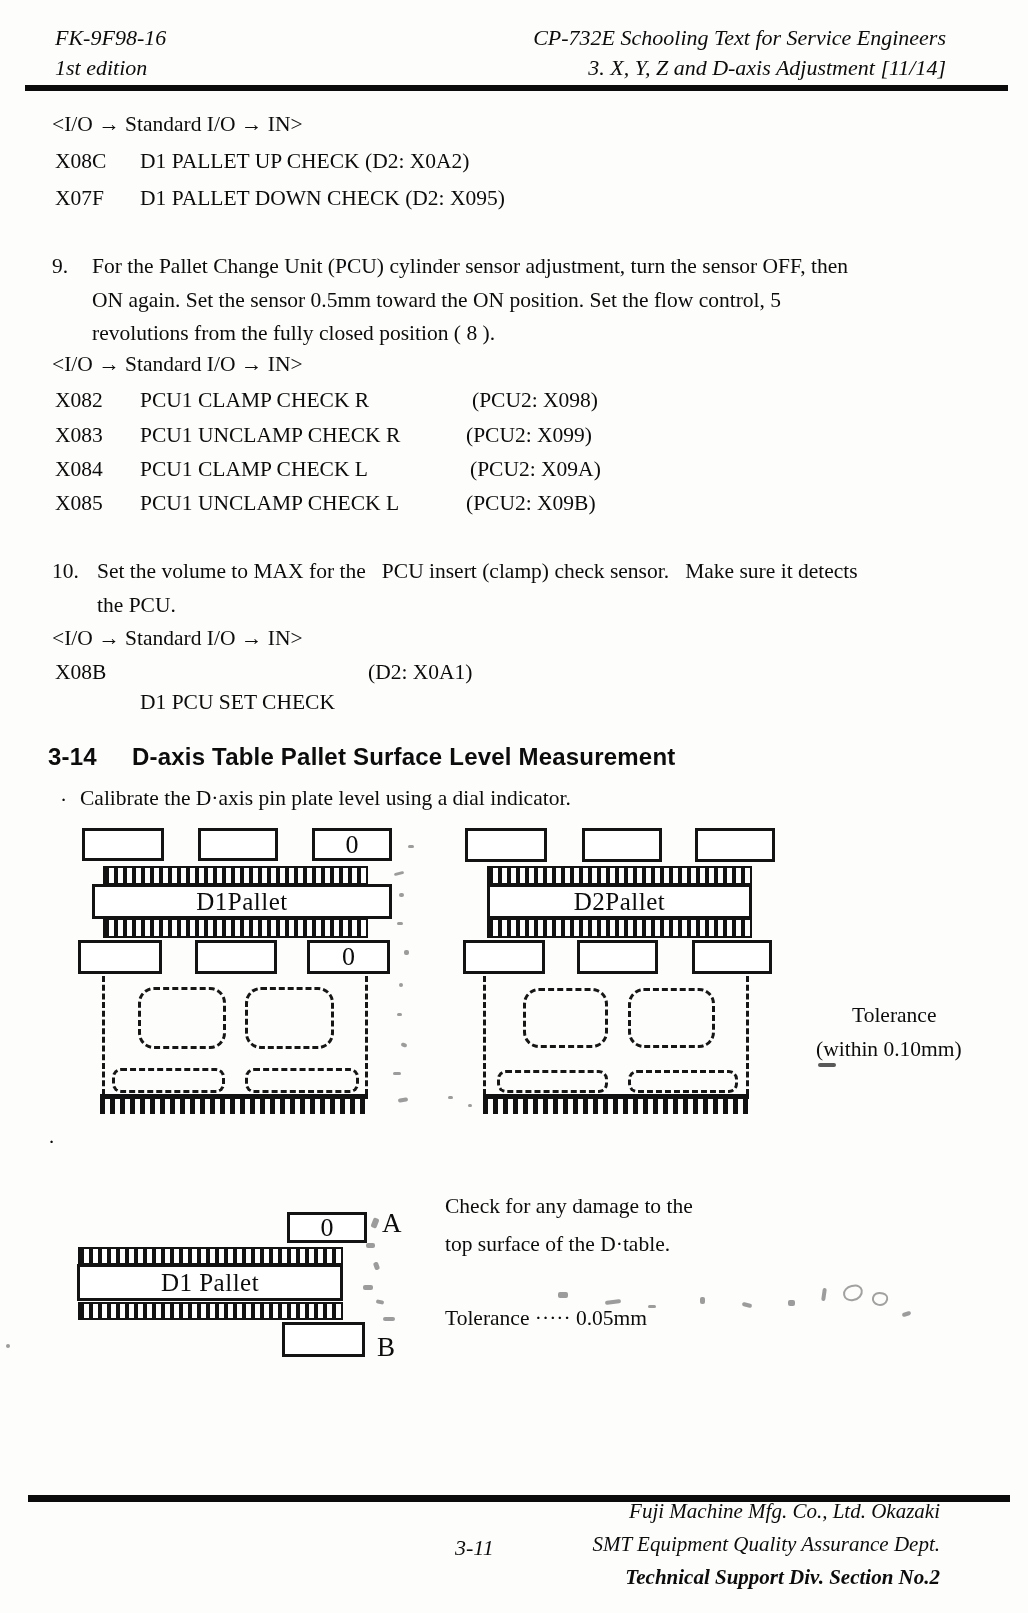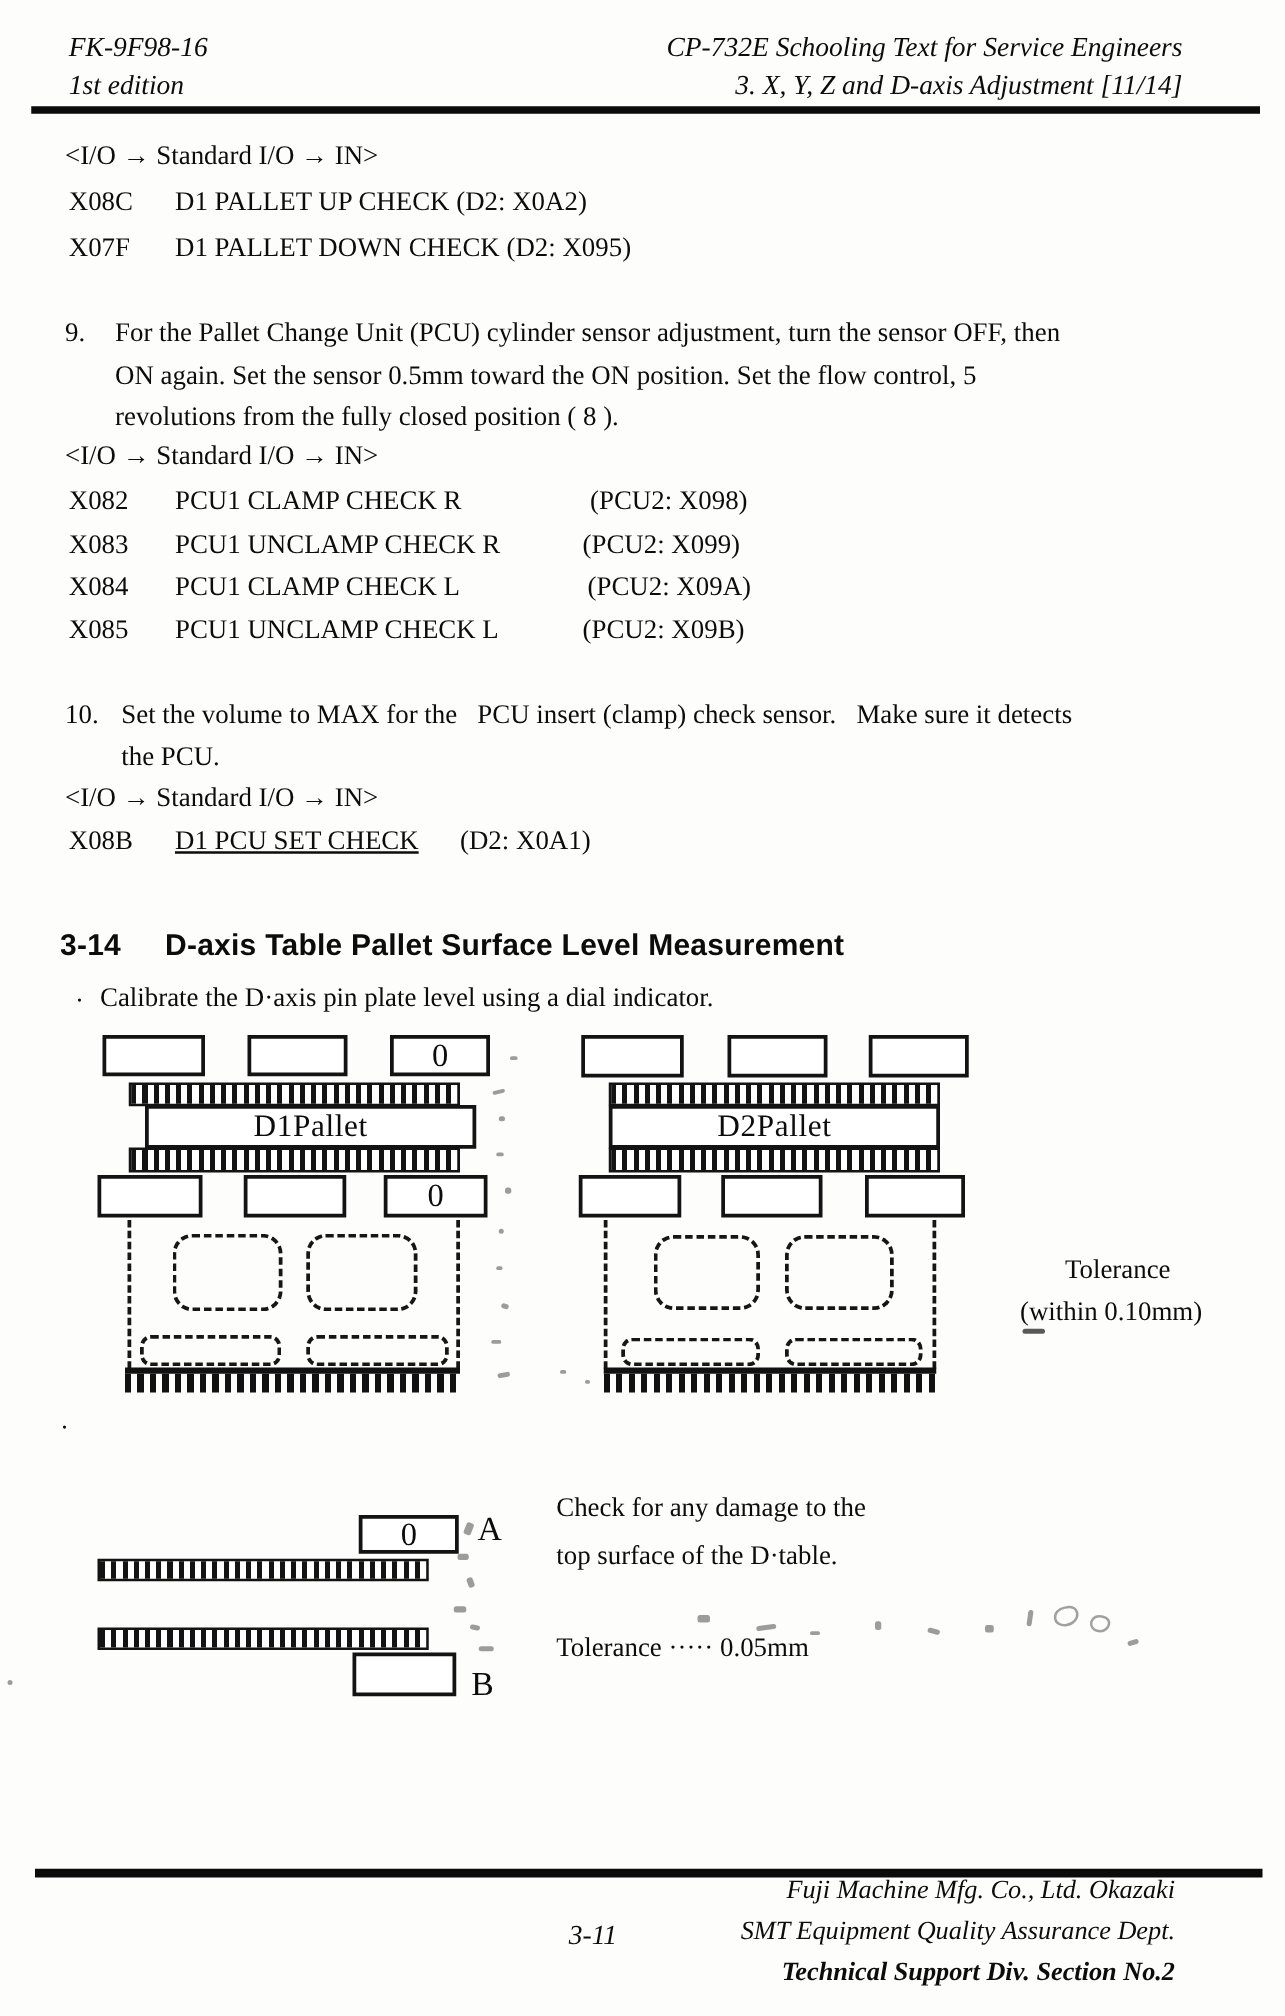--- a/index.html
+++ b/index.html
@@ -65,36 +65,36 @@
   <div class="t" style="left:55px;  top:492px;">X085</div>
   <div class="t" style="left:140px; top:492px;">PCU1 UNCLAMP CHECK L</div>
   <div class="t" style="left:466px; top:492px;">(PCU2: X09B)</div>
 
   <div class="t" style="left:52px; top:560px;">10.</div>
   <div class="t" style="left:97px; top:560px;">Set the volume to MAX for the   PCU insert (clamp) check sensor.   Make sure it detects</div>
   <div class="t" style="left:97px; top:594px;">the PCU.</div>
 
   <div class="t" style="left:52px; top:627px;">&lt;I/O → Standard I/O → IN&gt;</div>
   <div class="t" style="left:55px;  top:661px;">X08B</div>
-  <div class="t" style="left:140px; top:661px;text-decoration:underline;">D1 PCU SET CHECK</div>
+  <div class="t" style="left:140px; top:691px;">D1 PCU SET CHECK</div>
   <div class="t" style="left:368px; top:661px;">(D2: X0A1)</div>
 
   <div class="t sans" style="left:48px;  top:744px;">3-14</div>
   <div class="t sans" style="left:132px; top:744px;">D-axis Table Pallet Surface Level Measurement</div>
 
   <div class="t" style="left:60px; top:789px;">·</div>
   <div class="t" style="left:80px; top:787px;">Calibrate the D·axis pin plate level using a dial indicator.</div>
 
   <div class="box" style="left:82px;  top:828px; width:82px; height:33px;"></div>
   <div class="box" style="left:198px; top:828px; width:80px; height:33px;"></div>
   <div class="box" style="left:312px; top:828px; width:80px; height:33px;">
     <span class="zero">0</span>
   </div>
   <div class="hatch" style="left:103px; top:866px; width:265px; height:19px;"></div>
-  <div class="box" style="left:116px; top:884px; width:265px; height:35px;">
+  <div class="box" style="left:92px; top:884px; width:300px; height:35px;">
     <span class="plabel">D1Pallet</span>
   </div>
   <div class="hatch" style="left:103px; top:918px; width:265px; height:20px;"></div>
   <div class="box" style="left:78px;  top:940px; width:84px; height:34px;"></div>
   <div class="box" style="left:195px; top:940px; width:82px; height:34px;"></div>
   <div class="box" style="left:307px; top:940px; width:83px; height:34px;">
     <span class="zero">0</span>
   </div>
   <div class="dashside" style="left:102px; top:976px; width:266px; height:119px;"></div>
   <div class="dashbox" style="left:138px; top:987px; width:88px;  height:62px;"></div>
@@ -125,20 +125,23 @@
   <div class="t" style="left:816px; top:1038px;">(within 0.10mm)</div>
   <div class="noise" style="left:818px; top:1063px; width:18px; height:4px; opacity:.85;"></div>
 
   <div class="t" style="left:48px; top:1131px;">·</div>
 
   <div class="box" style="left:287px; top:1212px; width:80px; height:31px;">
     <span class="zero">0</span>
   </div>
   <div class="ptlabel" style="left:382px; top:1208px;">A</div>
   <div class="hatch" style="left:78px; top:1247px; width:265px; height:18px;"></div>
+  <div class="box" style="left:77px; top:1264px; width:266px; height:37px;">
+    <span class="plabel">D1 Pallet</span>
+  </div>
   <div class="hatch" style="left:78px; top:1302px; width:265px; height:18px;"></div>
   <div class="box" style="left:282px; top:1322px; width:83px; height:35px;"></div>
   <div class="ptlabel" style="left:377px; top:1332px;">B</div>
 
   <div class="t" style="left:445px; top:1195px;">Check for any damage to the</div>
   <div class="t" style="left:445px; top:1233px;">top surface of the D·table.</div>
   <div class="t" style="left:445px; top:1271px;margin-top:36px;">Tolerance ····· 0.05mm</div>
 
   <div class="noise" style="left:408px; top:845px;  width:6px;  height:3px;"></div>
   <div class="noise" style="left:394px; top:872px;  width:10px; height:3px; transform:rotate(-14deg);"></div>

